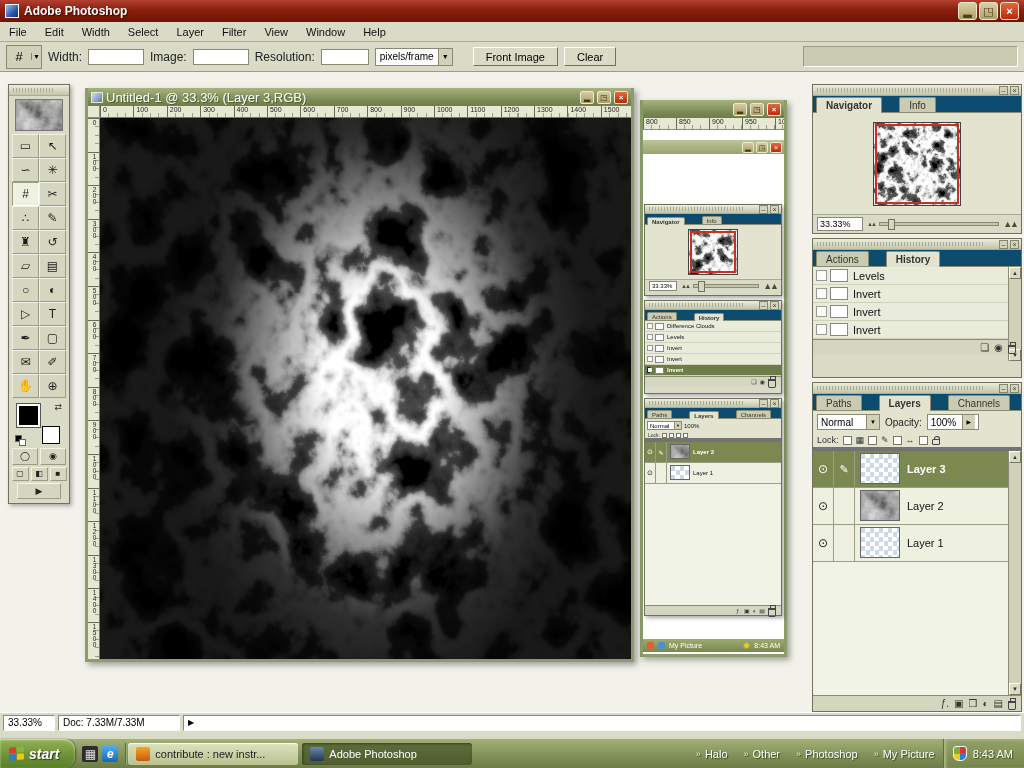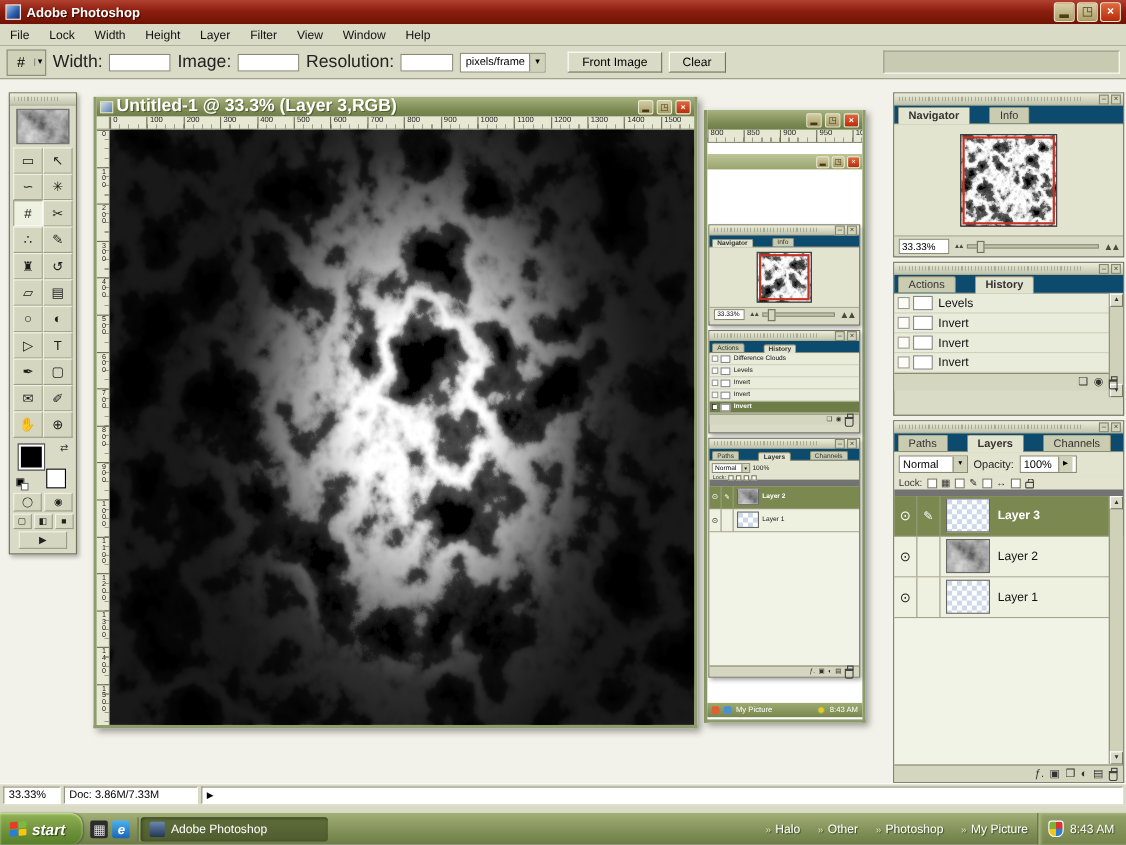--- a/index.html
+++ b/index.html
@@ -22,21 +22,21 @@
 
   .menubar{position:absolute;left:0;top:22px;width:1024px;height:20px;background:#d9dbc6;
     border-bottom:1px solid #a9ab92;display:flex;align-items:center;}
   .menu-item{font-size:11px;padding:3px 9px;color:#111;}
 
   .optionsbar{position:absolute;left:0;top:42px;width:1024px;height:30px;background:#d9dbc6;
     border-bottom:1px solid #9a9c84;display:flex;align-items:center;gap:6px;padding:0 6px;}
   .preset{display:flex;align-items:center;border:1px solid #8a8a74;background:#cfd1b8;height:24px;}
   .preset .pi{width:24px;text-align:center;font-size:13px;}
   .preset .pa{width:10px;font-size:7px;border-left:1px solid #8a8a74;text-align:center;}
-  .flabel{font-size:16px;color:#222;}
+  .flabel{font-size:12px;color:#222;}
   .fin{width:56px;height:16px;border:1px solid #8a8a74;font-size:10px;padding:0 2px;background:#fff;}
   .dd{display:flex;align-items:center;height:18px;border:1px solid #8a8a74;background:#fff;}
   .dd .dv{font-size:10px;padding:0 4px;}
   .dd .da{width:14px;height:100%;background:#cfd1b8;border-left:1px solid #8a8a74;
     font-size:7px;text-align:center;line-height:16px;}
   .pbtn{height:19px;border:1px solid;border-color:#fff #72725c #72725c #fff;background:#d9dbc6;
     font-size:11px;padding:1px 12px;}
   .well{position:absolute;right:6px;top:4px;width:215px;height:21px;
     border:1px solid;border-color:#9a9c84 #fff #fff #9a9c84;background:#c8cab1;}
 
@@ -78,21 +78,21 @@
   .mbtn.w3{width:17px;height:14px;line-height:12px;font-size:8px;}
   .mbtn.wide{width:44px;height:16px;line-height:14px;}
 
   
   .docwin{position:absolute;border:3px solid #90а070;border:3px solid #8e9c6c;border-top:none;
     background:#fff;box-shadow:3px 3px 6px rgba(0,0,0,.35);}
   .doctb{height:18px;background:linear-gradient(#a7b37e,#7a8852 70%,#6f7d49);
     display:flex;align-items:center;gap:3px;padding:0 3px;}
   .doctb .di{width:12px;height:11px;border:1px solid #e8e8d0;
     background:linear-gradient(135deg,#cfe0ef,#5b7ca8);}
-  .doctb .dt{color:#fff;font-size:16px;font-weight:bold;white-space:nowrap;overflow:hidden;
+  .doctb .dt{color:#fff;font-size:13px;font-weight:normal;white-space:nowrap;overflow:hidden;
     text-shadow:1px 1px 0 rgba(40,50,10,.5);flex:1;}
   .dbtn{width:14px;height:13px;border-radius:2px;border:1px solid #ece9d2;flex:none;
     background:linear-gradient(#d3cba4,#a89c67);color:#443a14;
     font-size:8px;line-height:11px;text-align:center;font-weight:bold;}
   .dbtn.close{background:linear-gradient(#e2683f,#b92b0b);color:#fff;}
   .corner{position:absolute;left:0;top:18px;width:12px;height:12px;background:#e7e8d4;
     border-right:1px solid #8a8c74;border-bottom:1px solid #8a8c74;}
   .hruler{position:absolute;left:12px;right:0;top:18px;height:12px;background-color:#e7e8d4;
     border-bottom:1px solid #77795f;display:flex;overflow:hidden;
     background-image:repeating-linear-gradient(90deg,rgba(80,80,60,.5) 0 1px,transparent 1px 8.35px);
@@ -164,21 +164,21 @@
   .fic{font-size:10px;color:#333;line-height:12px;}
 
   
   .l-ctrl{height:22px;display:flex;align-items:center;gap:5px;padding:0 4px;background:#e2e4cf;}
   .dd2{display:flex;align-items:center;height:16px;border:1px solid #8a8a74;background:#fff;}
   .dd2 .dv{font-size:10px;padding:0 3px;width:48px;}
   .dd2 .da{width:13px;height:100%;background:#cfd1b8;border-left:1px solid #8a8a74;
     font-size:6px;text-align:center;line-height:14px;}
   .oplabel{font-size:10px;color:#222;}
   .l-lock{height:18px;display:flex;align-items:center;gap:4px;padding:0 4px;
-    background:#e2e4cf;border-bottom:6px solid #737373;}
+    background:#e2e4cf;border-bottom:4px solid #737373;}
   .cb{width:9px;height:9px;border:1px solid #77795f;background:#fff;}
   .lic{font-size:9px;color:#333;line-height:10px;}
   .icon-lock{width:8px;height:6px;border:1px solid #444;border-radius:1px;position:relative;margin-top:4px;}
   .icon-lock::before{content:"";position:absolute;left:1px;top:-4px;width:4px;height:3px;
     border:1px solid #444;border-bottom:none;border-radius:3px 3px 0 0;}
   .l-rows{}
   .l-row{height:37px;display:flex;align-items:stretch;border-bottom:1px solid #9a9c84;background:#eef0e0;}
   .l-eye,.l-brush{width:21px;border-right:1px solid #9a9c84;display:flex;align-items:center;
     justify-content:center;font-size:12px;color:#222;flex:none;}
   .l-brush .bi{display:none;font-size:11px;}
@@ -315,23 +315,23 @@
     <span class="apptitle">Adobe Photoshop</span>
     <div class="winbtns">
       <div class="wbtn">▂</div>
       <div class="wbtn">◳</div>
       <div class="wbtn close">×</div>
     </div>
   </div>
 
   <div class="menubar">
       <span class="menu-item">File</span>
-      <span class="menu-item">Lock</span>
+      <span class="menu-item">Edit</span>
       <span class="menu-item">Width</span>
-      <span class="menu-item">Height</span>
+      <span class="menu-item">Select</span>
       <span class="menu-item">Layer</span>
       <span class="menu-item">Filter</span>
       <span class="menu-item">View</span>
       <span class="menu-item">Window</span>
       <span class="menu-item">Help</span>
     </div>
 
   <div class="optionsbar">
     <div class="preset">
       <span class="pi">#</span>
@@ -800,21 +800,21 @@
       <span class="fic">▣</span>
       <span class="fic">❒</span>
       <span class="fic">◐</span>
       <span class="fic">▤</span>
       <span class="icon-trash"></span>
     </div>
   </div>
 
   <div class="statusbar">
     <div class="stbox" style="width:52px">33.33%</div>
-    <div class="stbox" style="width:122px">Doc: 3.86M/7.33M</div>
+    <div class="stbox" style="width:122px">Doc: 7.33M/7.33M</div>
     <div class="stbox st-hint">
       <span class="st-arrow">▶</span>
     </div>
   </div>
   <div class="appfoot"></div>
 
   <div class="taskbar">
     <div class="start">
       <span class="flag">
         <i style="background:#e53c28"></i>
@@ -823,20 +823,24 @@
           <i style="background:#f5c518"></i>
       </span>
       <span>start</span>
     </div>
     <div class="ql">
       <div class="qlicon" style="background:#2c2c2c;color:#ddd">▦</div>
       <div class="qlicon" style="color:#fff;background:linear-gradient(#4ab0f0,#1a66b8);font-style:italic">e</div>
     </div>
     <div class="tsep"></div>
     <div style="display:flex">
+        <div class="task inactive">
+        <span class="ticon"></span>
+        <span>contribute : new instr...</span>
+      </div>
         <div class="task active">
         <span class="ticon"></span>
         <span>Adobe Photoshop</span>
       </div>
       </div>
     <div class="tspacer"></div>
     <div style="display:flex">
         <span class="link">
         <span class="chev">»</span>
         <span>Halo</span>

